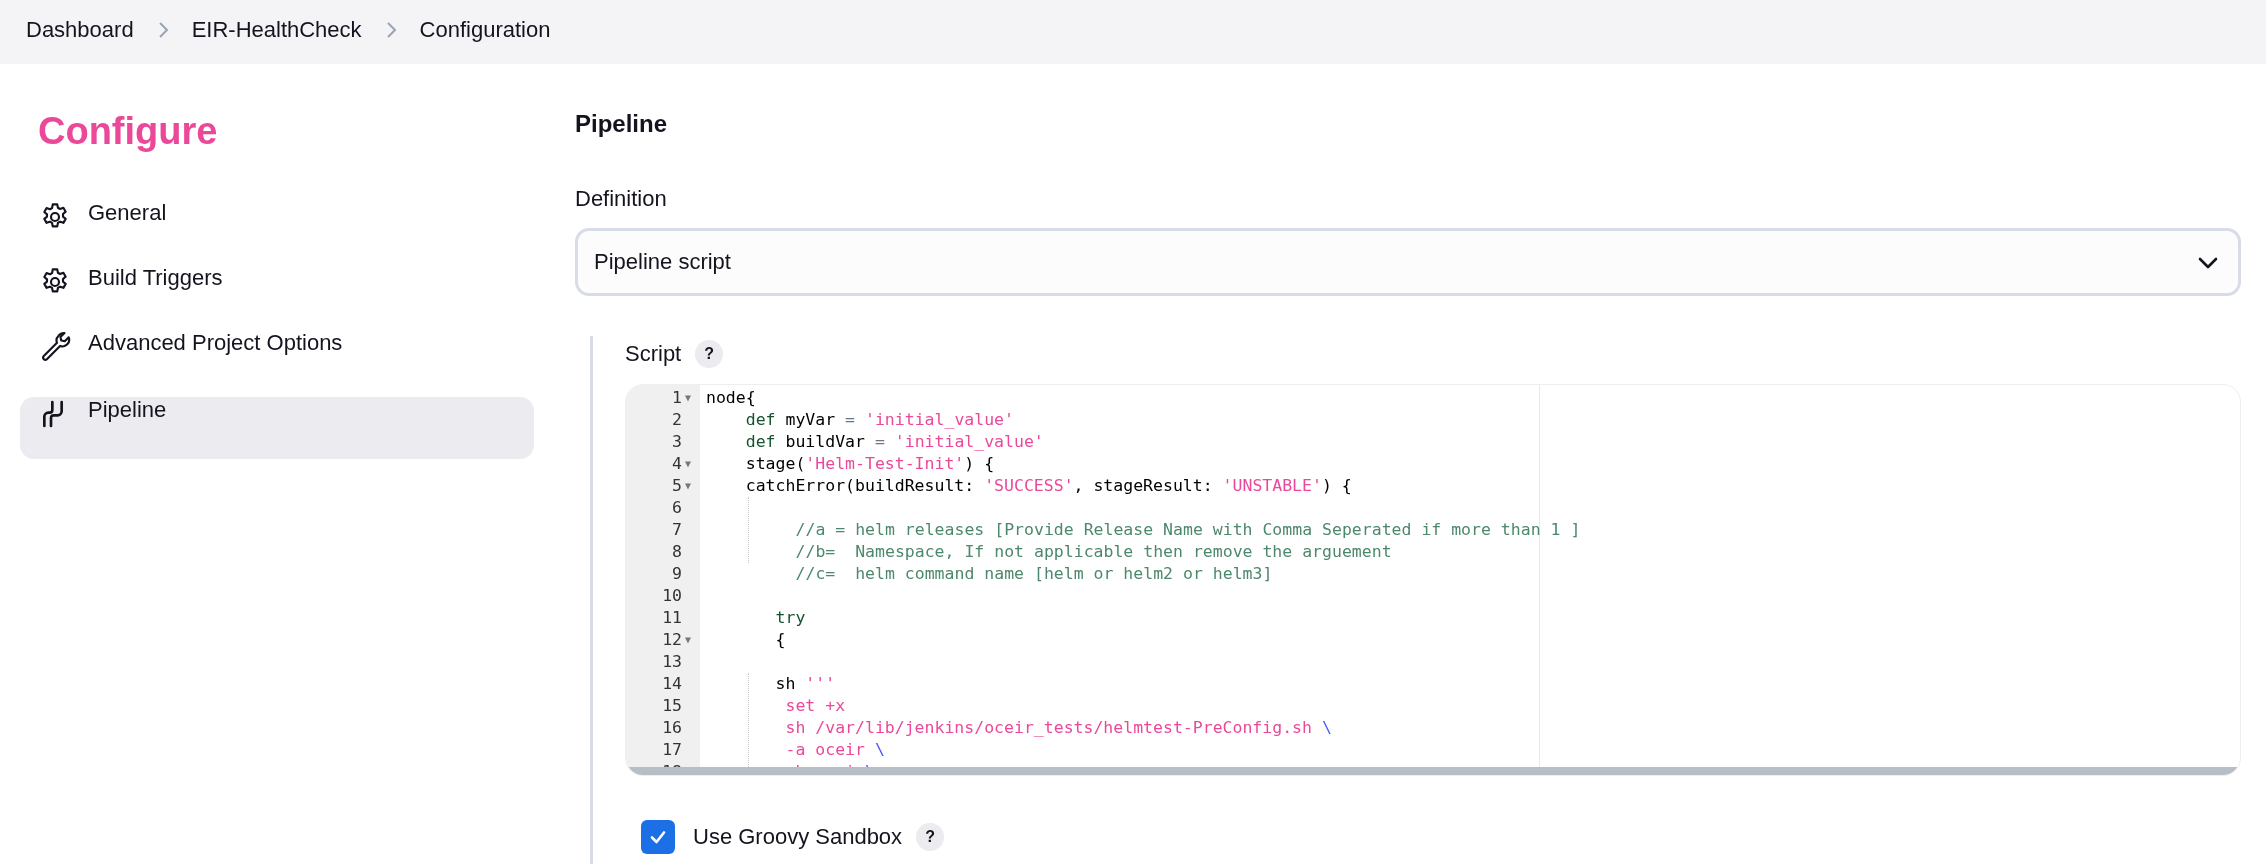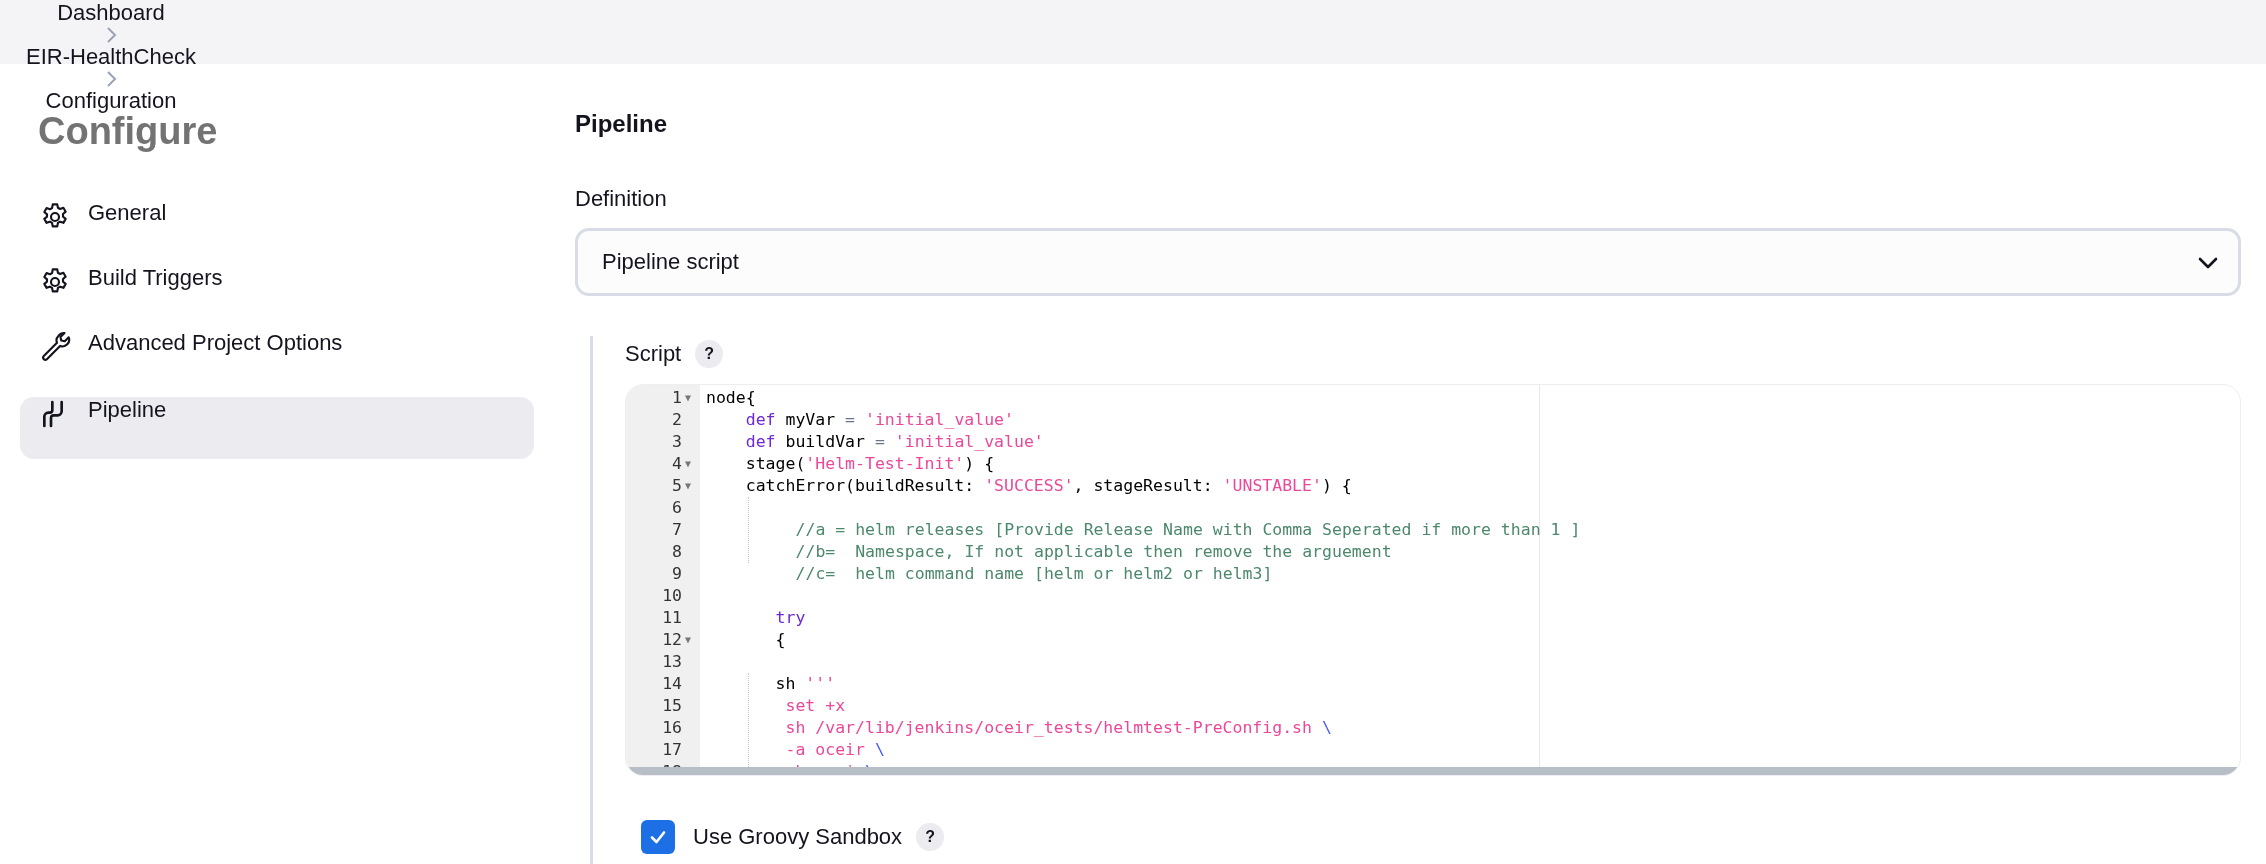--- a/index.html
+++ b/index.html
@@ -1,46 +1,46 @@
 <!DOCTYPE html>
 <html><head>
 <meta charset="utf-8">
 <style>
   * { box-sizing: border-box; margin: 0; padding: 0; }
   html, body { width: 2266px; height: 864px; overflow: hidden; background: #ffffff; font-family: "Liberation Sans", "DejaVu Sans", sans-serif; color: #14141f; }
 
   .topbar { position: absolute; left: 0; top: 0; width: 2266px; height: 64px; background: #f4f4f7; }
-  .breadcrumb { position: absolute; left: 26px; top: 0; height: 60px; display: flex; align-items: center; font-size: 22px; color: #14141f; flex-direction: column; }
+  .breadcrumb { position: absolute; left: 26px; top: 0; height: 60px; display: flex; align-items: center; font-size: 22px; color: #14141f; }
   .crumb { cursor: pointer; }
   .crumb-sep { margin: 0 22px 0 24px; color: #9aa3b2; display: inline-flex; align-items: center; }
 
   .sidebar { position: absolute; left: 0; top: 64px; width: 560px; height: 800px; }
-  .side-title { position: absolute; left: 38px; top: 46px; font-size: 38px; font-weight: bold; color: #737373; }
+  .side-title { position: absolute; left: 38px; top: 46px; font-size: 38px; font-weight: bold; color: #ec4899; }
   .side-item { position: absolute; left: 20px; width: 514px; height: 62px; border-radius: 14px; display: flex; padding-left: 18px; font-size: 22px; color: #14141f; cursor: pointer; }
   .side-item.active { background: #ebebf0; }
   .side-item .icon { width: 34px; height: 34px; margin-right: 16px; display: inline-flex; align-items: center; justify-content: center; }
 
   .main { position: absolute; left: 575px; top: 64px; width: 1691px; height: 800px; }
   .section-title { position: absolute; left: 0; top: 46px; font-size: 24px; color: #14141f; }
   .def-label { position: absolute; left: 0; top: 122px; font-size: 22px; color: #14141f; text-align: right; }
-  .select { position: absolute; left: 0; top: 164px; width: 1666px; height: 68px; border: 3px solid #d7dce6; border-radius: 14px; background: #fcfcfd; display: flex; align-items: center; padding-left: 24px; font-size: 22px; color: #14141f; cursor: pointer; }
+  .select { position: absolute; left: 0; top: 164px; width: 1666px; height: 68px; border: 3px solid #d7dce6; border-radius: 14px; background: #fcfcfd; display: flex; align-items: center; padding-left: 16px; font-size: 22px; color: #14141f; cursor: pointer; }
   .select .chev { position: absolute; right: 16px; top: 18px; width: 28px; height: 28px; }
 
   .nested { position: absolute; left: 15px; top: 272px; width: 3px; height: 528px; background: #d7dce6; }
   .script-label { position: absolute; left: 50px; top: 276px; font-size: 22px; color: #14141f; display: flex; align-items: center; }
   .help { display: inline-flex; width: 28px; height: 28px; border-radius: 50%; background: #ebebf0; font-size: 16px; font-weight: bold; align-items: center; justify-content: center; margin-left: 14px; color: #14141f; cursor: pointer; }
 
   .editor { position: absolute; left: 50px; top: 320px; width: 1616px; height: 392px; border: 1px solid #eeeef2; border-radius: 18px; overflow: hidden; background: #ffffff; }
   .gutter { position: absolute; left: 0; top: 0; width: 74px; height: 100%; background: #f0f0f0; }
   .code-lines { position: absolute; left: 0; top: 2px; width: 100%; font-family: "DejaVu Sans Mono", "Liberation Mono", monospace; font-size: 16.5px; }
   .line { height: 22px; line-height: 22px; position: relative; white-space: pre; }
   .ln { position: absolute; left: 0; width: 56px; text-align: right; color: #333; }
   .fold { position: absolute; left: 59px; top: 0; font-size: 10px; color: #777; }
   .txt { position: absolute; left: 80px; color: #000; }
-  .kw { color: #6d28d9; }
+  .kw { color: #14532d; }
   .str { color: #ec4899; }
   .op { color: #687687; }
   .cm { color: #4c886b; margin-left: 20px; }
   .esc { color: #4a5aff; }
   .print-margin { position: absolute; left: 913px; top: 0; width: 1px; height: 100%; background: #e8e8e8; }
   .indent-guide { position: absolute; width: 0; border-left: 1px dotted #c8c8c8; }
   .hscroll { position: absolute; left: 0; bottom: 0; width: 100%; height: 8px; background: #b7bec6; cursor: pointer; }
 
   .sandbox { position: absolute; left: 50px; top: 756px; display: flex; align-items: center; font-size: 22px; color: #14141f; padding-left: 16px; }
   .checkbox { width: 34px; height: 34px; border-radius: 6px; background: #1d6fe6; display: inline-flex; align-items: center; justify-content: center; margin-right: 18px; cursor: pointer; }

